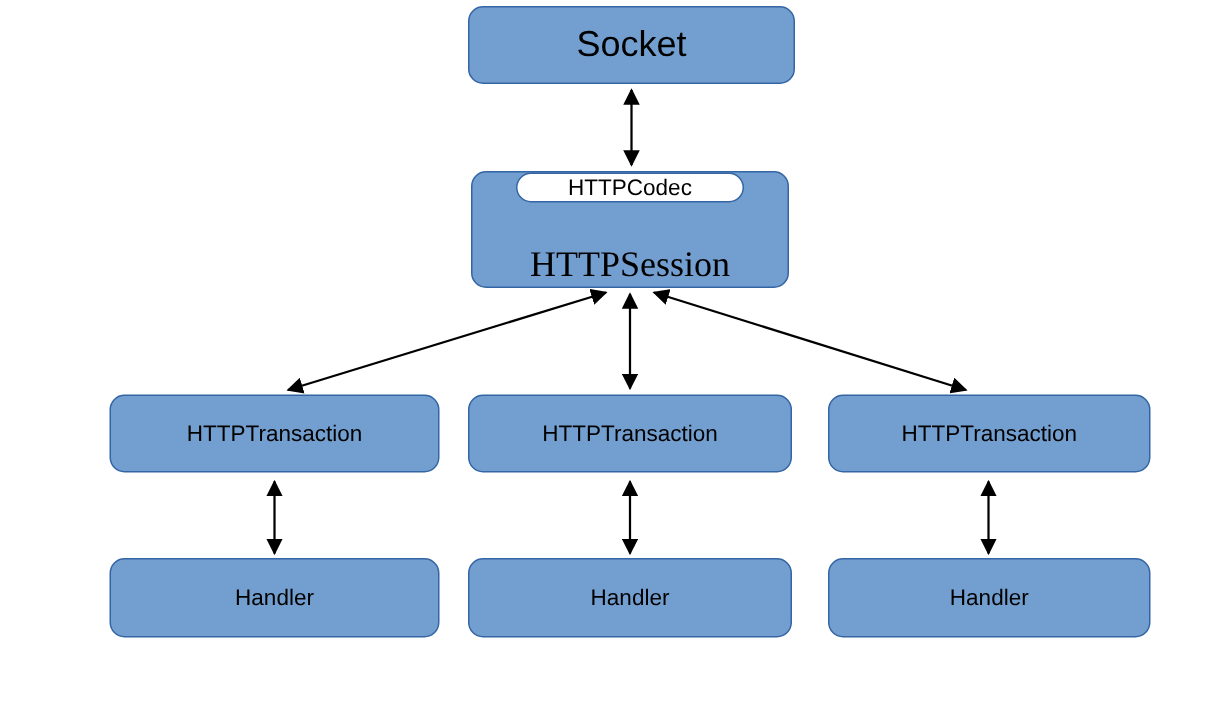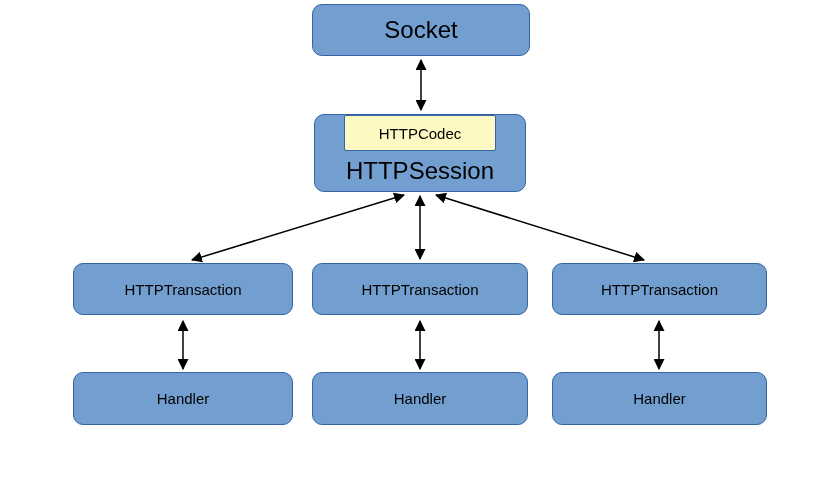--- a/index.html
+++ b/index.html
@@ -33,35 +33,36 @@
   #node-socket  { left: 312px; top: 4px;   width: 218px; height: 52px; }
   #node-session {
     left: 314px; top: 114px; width: 212px; height: 78px;
     flex-direction: column;
     justify-content: flex-start;
   }
   #node-codec {
     box-sizing: border-box;
     margin-top: 0px;
     width: 152px;
-    height: 36px;
-    background: #fef9c3;
+    height: 20px;
+    background: #ffffff;
     border: 1px solid #3465a4;
-    border-radius: 2px;
+    border-radius: 12px;
     display: flex;
     align-items: center;
     justify-content: center;
     font-size: 15px;
     color: #000000;
   }
   #node-session .session-label-wrap {
     flex: 1;
     display: flex;
-    align-items: center;
+    align-items: flex-end;
     justify-content: center;
+    font-family: Liberation Serif, serif;
   }
 
   #node-trans-1 { left: 73px;  top: 263px; width: 220px; height: 52px; }
   #node-trans-2 { left: 312px; top: 263px; width: 216px; height: 52px; }
   #node-trans-3 { left: 552px; top: 263px; width: 215px; height: 52px; }
 
   #node-handler-1 { left: 73px;  top: 372px; width: 220px; height: 53px; }
   #node-handler-2 { left: 312px; top: 372px; width: 216px; height: 53px; }
   #node-handler-3 { left: 552px; top: 372px; width: 215px; height: 53px; }
 

